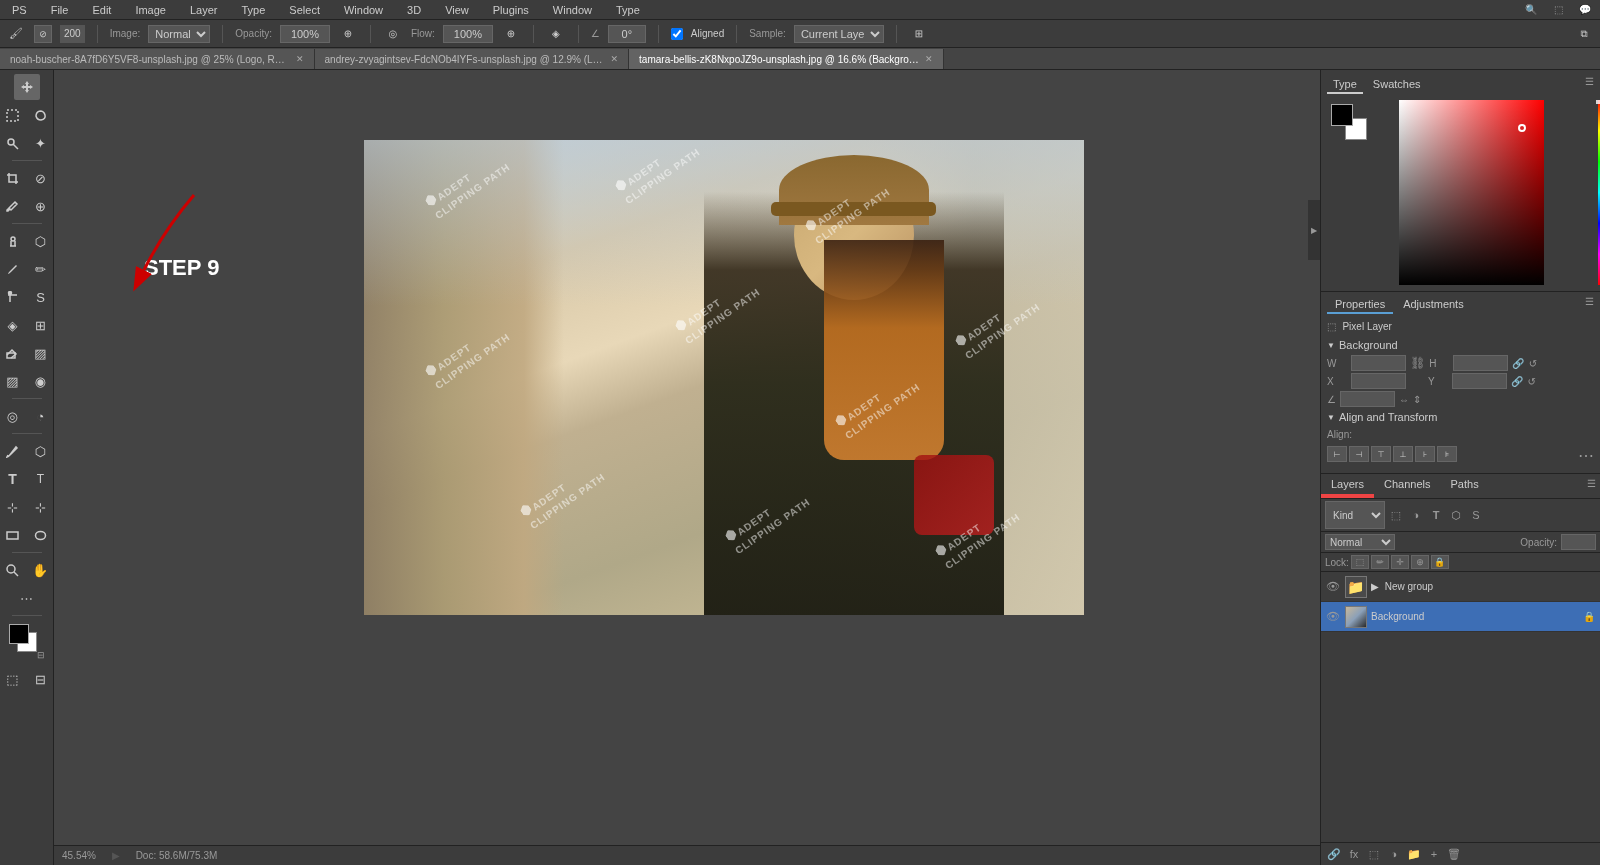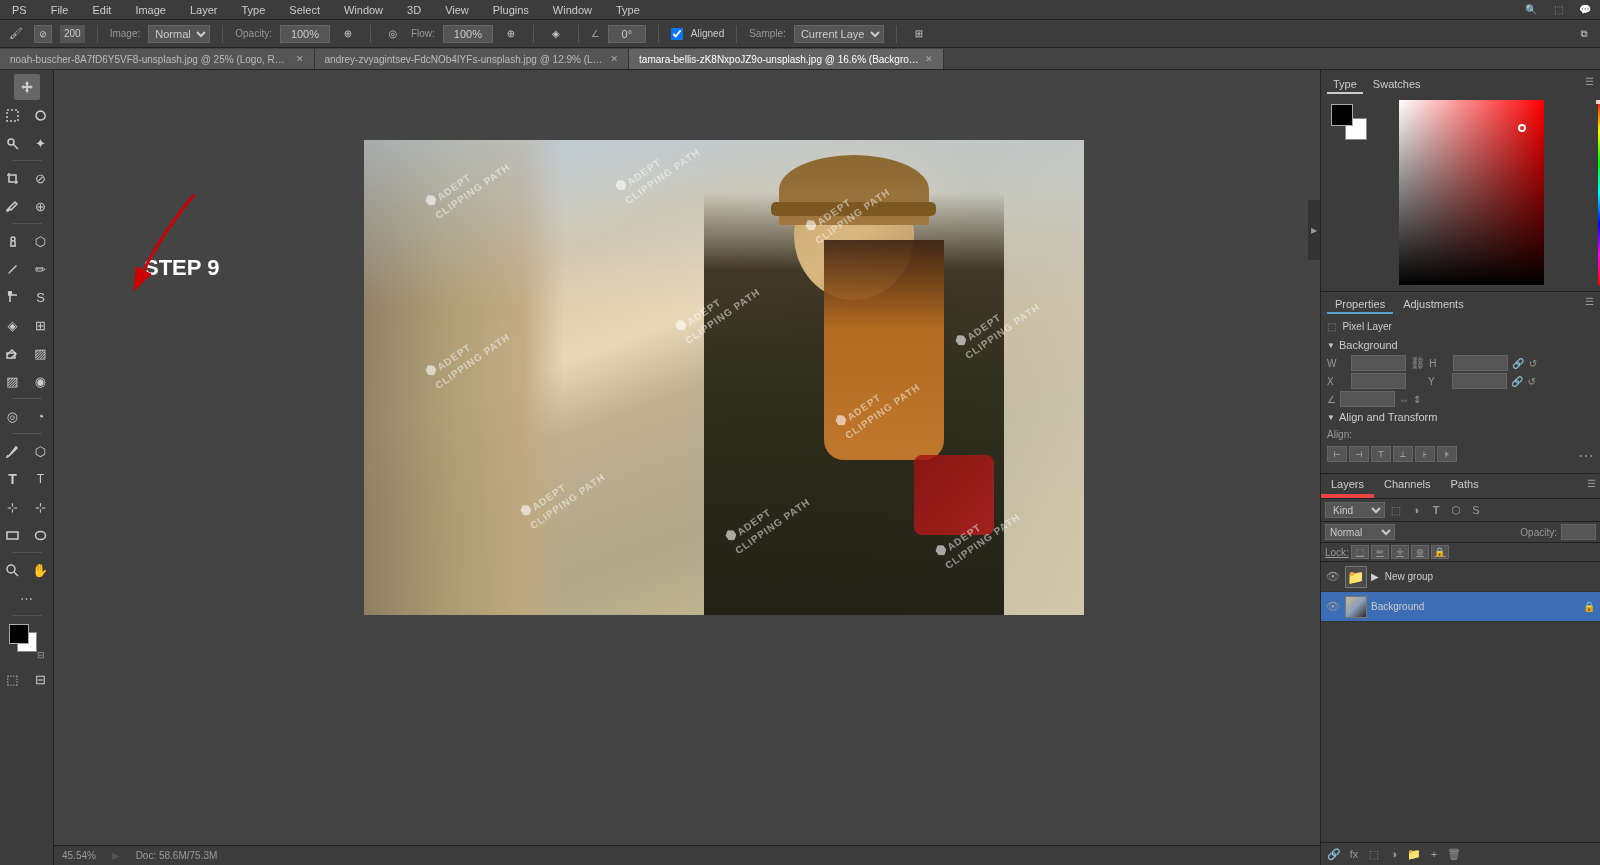--- a/index.html
+++ b/index.html
@@ -286,21 +286,21 @@
       display: flex;
       align-items: center;
       padding: 2px 4px;
       gap: 2px;
       border-bottom: 1px solid #222;
     }
     .layers-search {
       background: #555;
       border: 1px solid #666;
       color: #ccc;
-      height: 16px;
+      height: 28px;
       font-size: 10px;
       width: 60px;
       padding: 0 3px;
     }
     .layers-icon-btn {
       width: 18px;
       height: 18px;
       display: flex;
       align-items: center;
       justify-content: center;
@@ -327,21 +327,20 @@
     .opacity-label { color: #999; }
     .opacity-input { background: #555; border: 1px solid #666; color: #ccc; width: 35px; height: 16px; font-size: 10px; text-align: center; }
     #layers-lock {
       display: flex;
       align-items: center;
       gap: 2px;
       padding: 2px 4px;
       border-bottom: 1px solid #222;
       font-size: 10px;
       color: #999;
-      text-decoration: underline;
     }
     .lock-icon-btn {
       width: 18px;
       height: 14px;
       background: #555;
       border: 1px solid #666;
       display: flex;
       align-items: center;
       justify-content: center;
       cursor: pointer;

